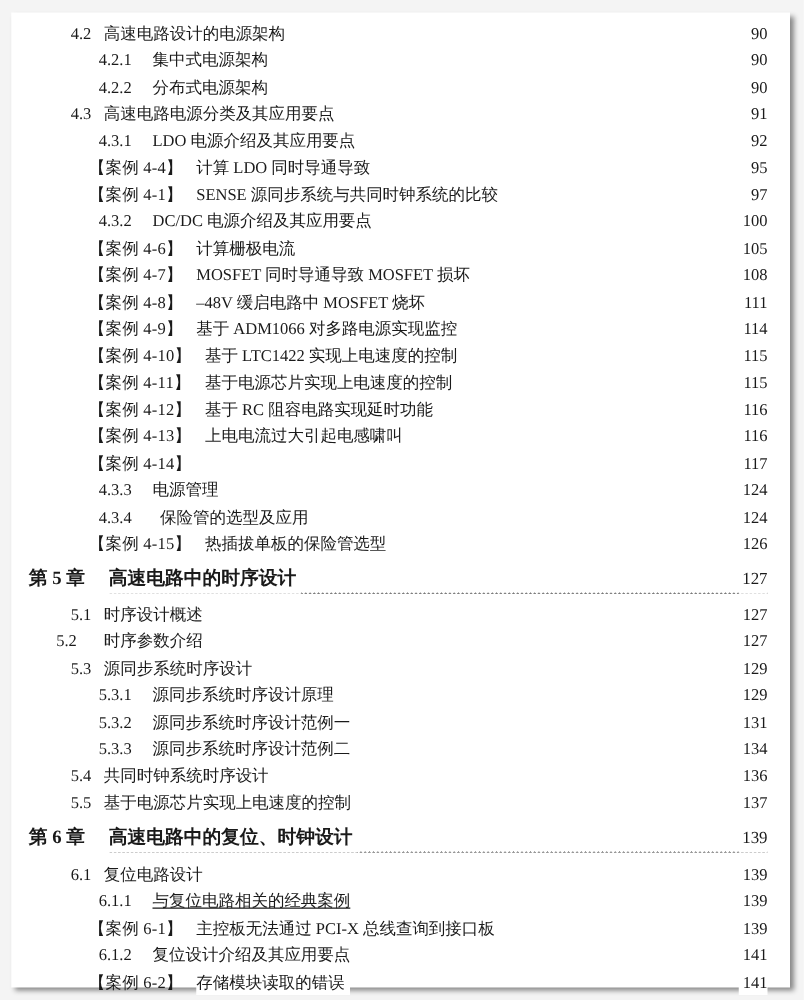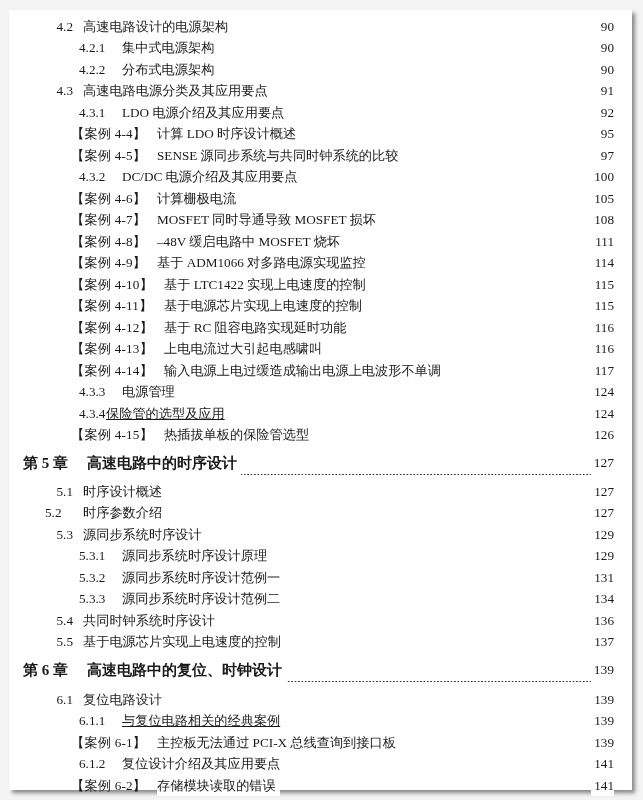--- a/index.html
+++ b/index.html
@@ -72,26 +72,26 @@
     </div>
     <div class="row subsection" style="top: 93px;">
       <span class="leader" style="left: 113px; right: 18px;"></span>
       <span class="num" style="left: 70px;">4.3.1</span>
       <span class="title" style="left: 113px;">LDO 电源介绍及其应用要点</span>
       <span class="page-no">92</span>
     </div>
     <div class="row case" style="top: 114px;">
       <span class="leader" style="left: 148px; right: 18px;"></span>
       <span class="num" style="left: 62px;">【案例 4-4】</span>
-      <span class="title" style="left: 148px;">计算 LDO 时序设计概述</span>
+      <span class="title" style="left: 148px;">计算 LDO 同时导通导致</span>
       <span class="page-no">95</span>
     </div>
     <div class="row case" style="top: 136px;">
       <span class="leader" style="left: 148px; right: 18px;"></span>
-      <span class="num" style="left: 62px;">【案例 4-5】</span>
+      <span class="num" style="left: 62px;">【案例 4-1】</span>
       <span class="title" style="left: 148px;">SENSE 源同步系统与共同时钟系统的比较</span>
       <span class="page-no">97</span>
     </div>
     <div class="row subsection" style="top: 157px;">
       <span class="leader" style="left: 113px; right: 18px;"></span>
       <span class="num" style="left: 70px;">4.3.2</span>
       <span class="title" style="left: 113px;">DC/DC 电源介绍及其应用要点</span>
       <span class="page-no">100</span>
     </div>
     <div class="row case" style="top: 179px;">
@@ -138,33 +138,32 @@
     </div>
     <div class="row case" style="top: 329px;">
       <span class="leader" style="left: 155px; right: 18px;"></span>
       <span class="num" style="left: 62px;">【案例 4-13】</span>
       <span class="title" style="left: 155px;">上电电流过大引起电感啸叫</span>
       <span class="page-no">116</span>
     </div>
     <div class="row case" style="top: 351px;">
       <span class="leader" style="left: 155px; right: 18px;"></span>
       <span class="num" style="left: 62px;">【案例 4-14】</span>
-      <span class="title" style="left: 155px;">输入电源上电过缓造成输出电源上电波形不单调</span>
       <span class="page-no">117</span>
     </div>
     <div class="row subsection" style="top: 372px;">
       <span class="leader" style="left: 113px; right: 18px;"></span>
       <span class="num" style="left: 70px;">4.3.3</span>
       <span class="title" style="left: 113px;">电源管理</span>
       <span class="page-no">124</span>
     </div>
     <div class="row subsection" style="top: 394px;">
       <span class="leader" style="left: 113px; right: 18px;"></span>
       <span class="num" style="left: 70px;">4.3.4</span>
-      <span class="title" style="left: 97px; text-decoration: underline;">保险管的选型及应用</span>
+      <span class="title" style="left: 119px;">保险管的选型及应用</span>
       <span class="page-no">124</span>
     </div>
     <div class="row case" style="top: 415px;">
       <span class="leader" style="left: 155px; right: 18px;"></span>
       <span class="num" style="left: 62px;">【案例 4-15】</span>
       <span class="title" style="left: 155px;">热插拔单板的保险管选型</span>
       <span class="page-no">126</span>
     </div>
     <div class="row chapter" style="top: 441px;">
       <span class="leader" style="left: 78px; right: 18px;"></span>

